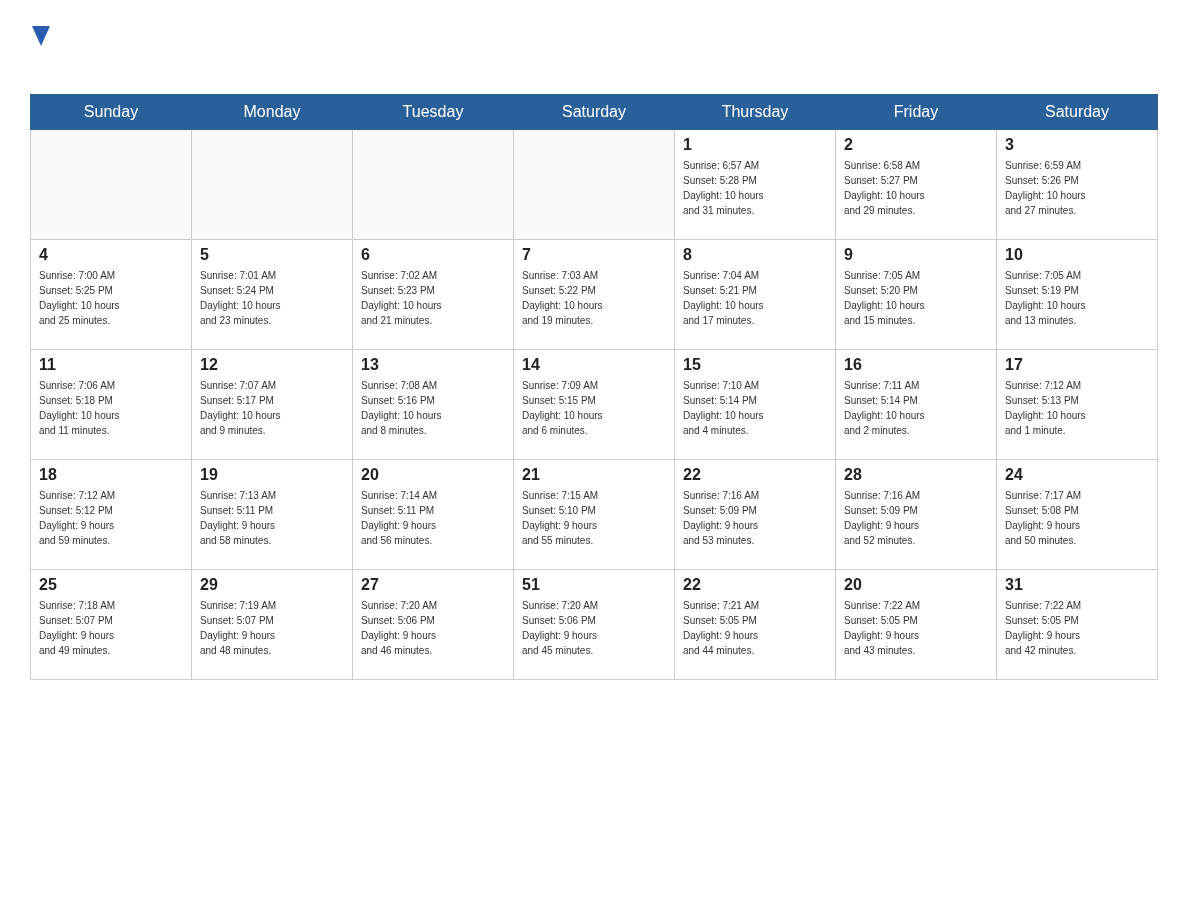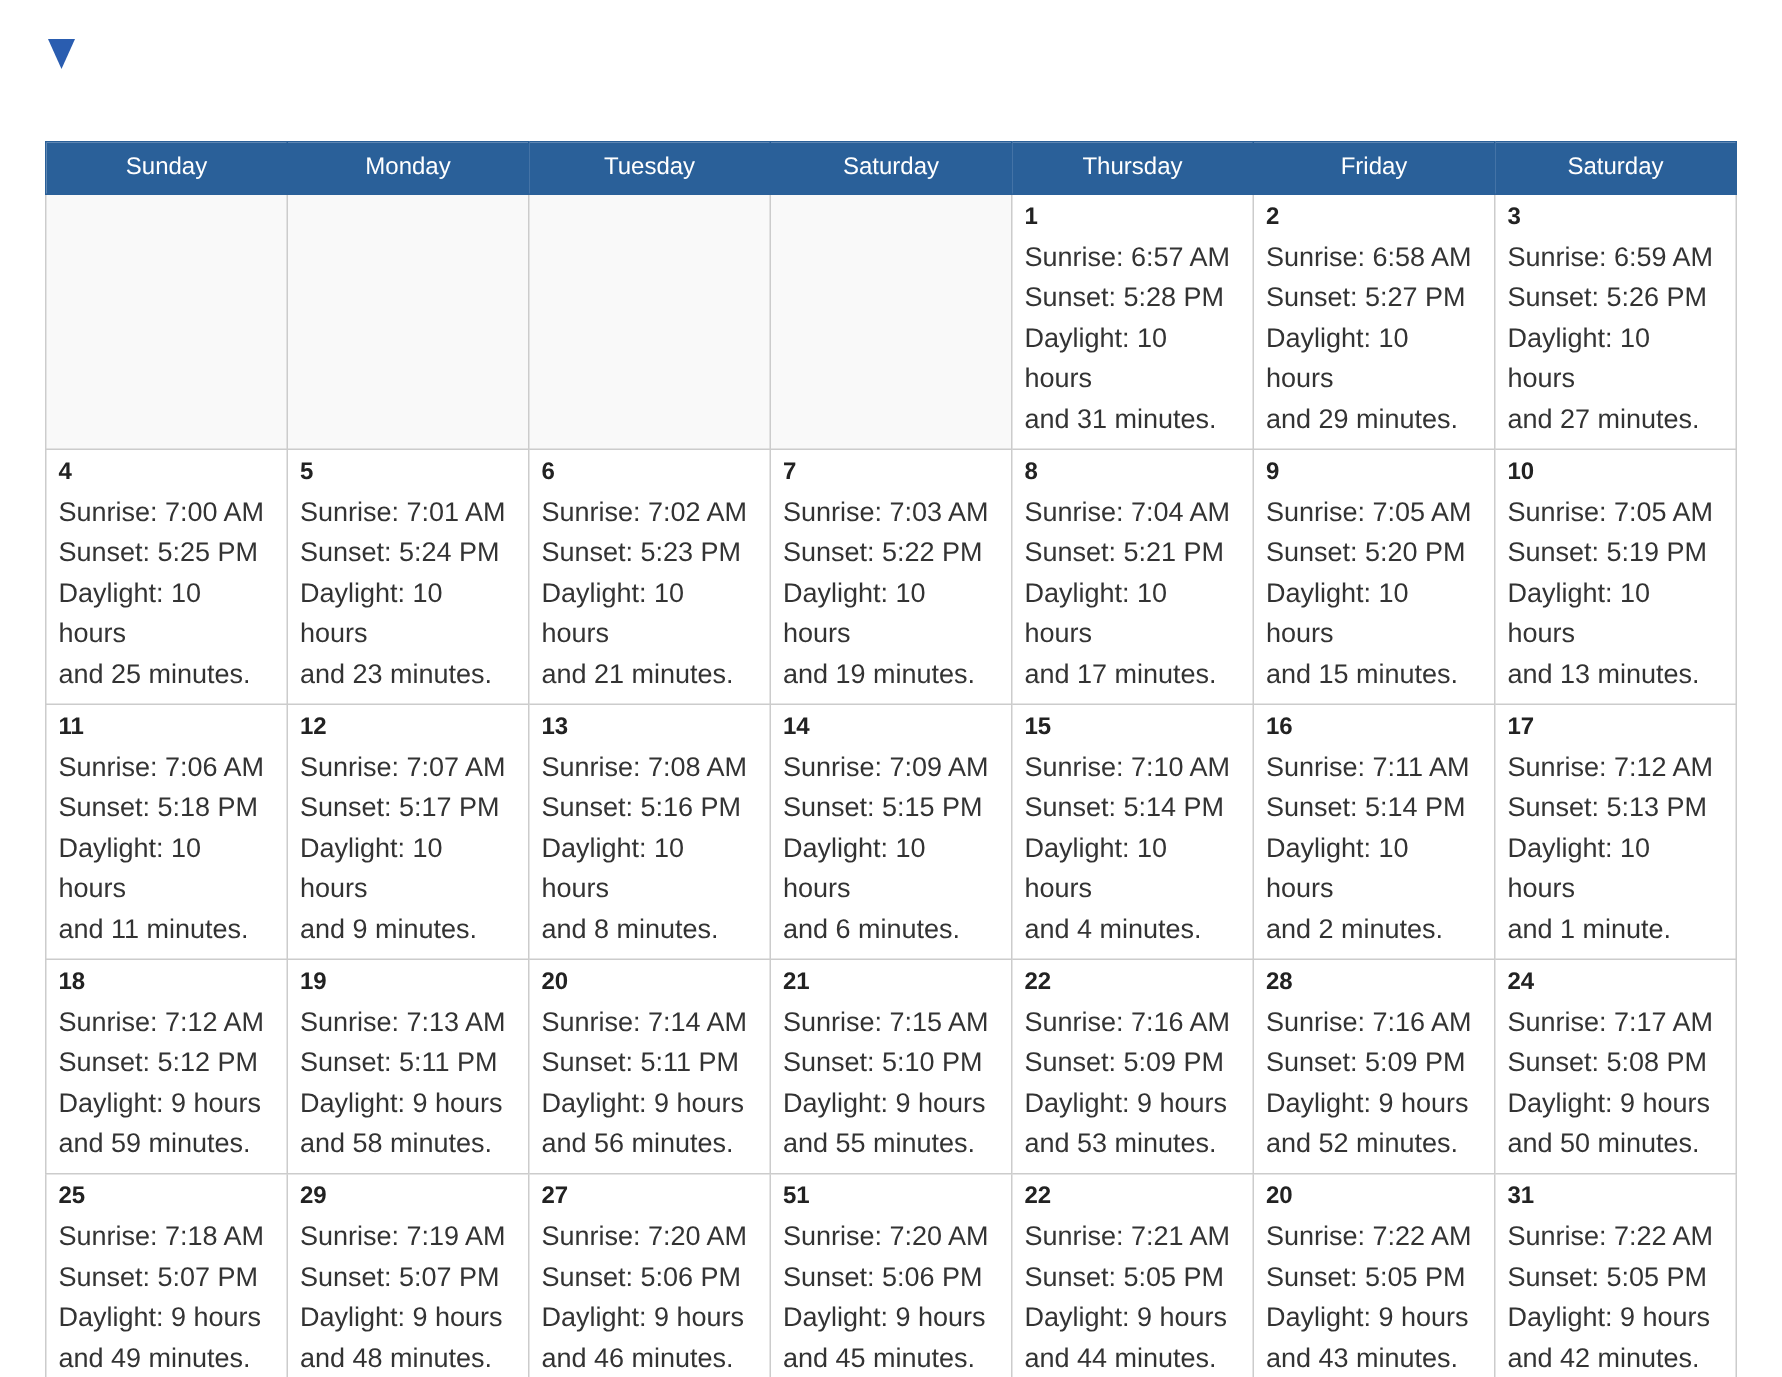--- a/index.html
+++ b/index.html
@@ -77,21 +77,21 @@
       background: #f9f9f9;
     }
     .day-num {
       font-size: 16px;
       font-weight: bold;
       color: #222;
       display: block;
       margin-bottom: 4px;
     }
     .day-info {
-      font-size: 18px;
+      font-size: 10px;
       color: #333;
       line-height: 1.5;
     }
   </style>
 </head>
 <body>
 
 <div class="header">
   <div class="logo">
     <div class="logo-text">

